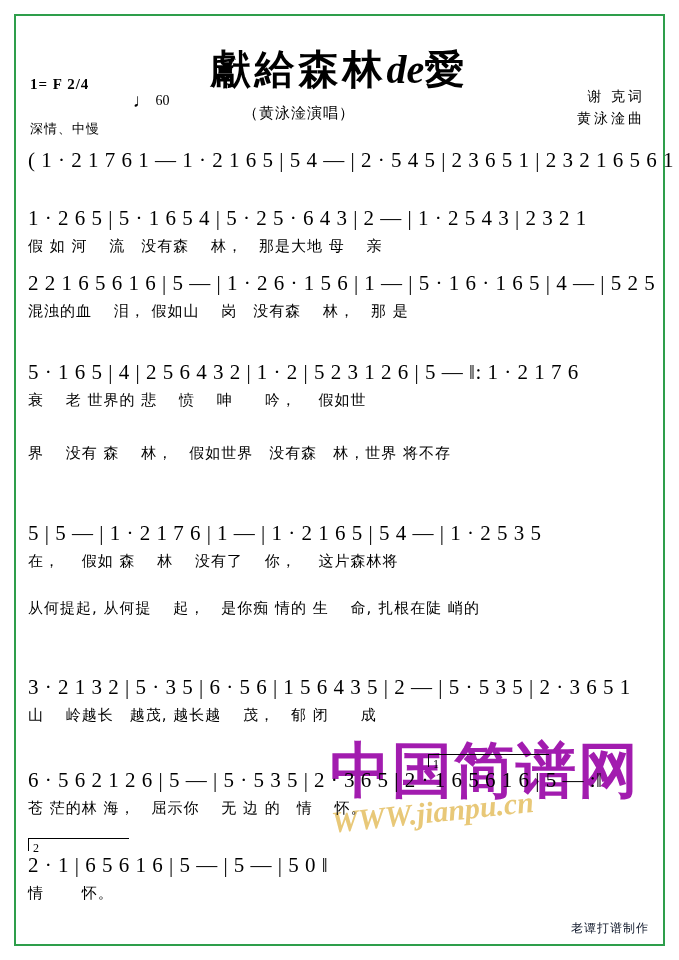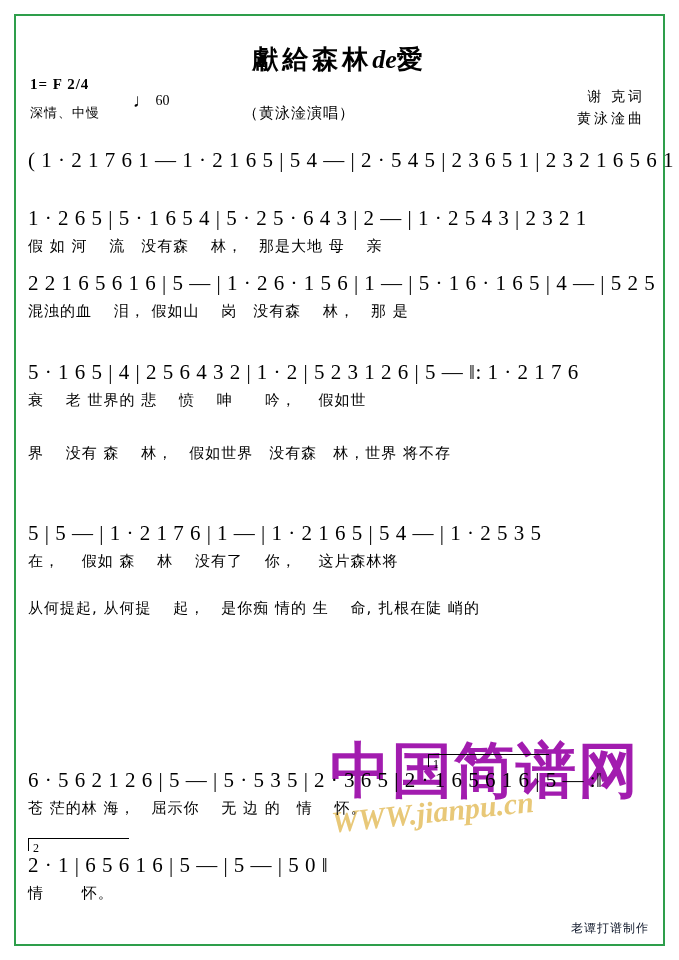--- a/index.html
+++ b/index.html
@@ -48,21 +48,21 @@
     width: 2px; height: 932px;
     background: #2e9e4b;
   }
 
   
   .title {
     position: absolute;
     left: 0; top: 42px;
     width: 679px;
     text-align: center;
-    font-size: 26px;
+    font-size: 40px;
     font-weight: bold;
     letter-spacing: 4px;
     font-family: "DejaVu Serif", serif;
   }
   .title .de {
     font-style: italic;
     font-family: "Liberation Serif", serif;
     letter-spacing: 0;
   }
   .singer {
@@ -87,21 +87,21 @@
     font-size: 14px;
     margin-left: 11px;
   }
   .tempo .note {
     font-size: 19px;
     position: relative;
     top: 2px;
   }
   .mood {
     position: absolute;
-    left: 30px; top: 104px;
+    left: 30px; top: 120px;
     font-size: 13px;
     letter-spacing: 1px;
   }
   .credit-1 {
     position: absolute;
     right: 34px; top: 88px;
     font-size: 14px;
     letter-spacing: 3px;
   }
   .credit-2 {
@@ -238,20 +238,24 @@
 
   <div class="system" style="top:518px">
     <div class="notes-row">5 | 5 — | 1 · 2 1 7 6 | 1 — | 1 · 2 1 6 5 | 5 4 — | 1 · 2 5 3 5</div>
     <div class="lyric-row">在，　  假如 森　 林　 没有了　 你，　 这片森林将</div>
   </div>
 
   <div class="system" style="top:595px">
     <div class="lyric-row">从何提起, 从何提　 起，　是你痴 情的 生　    命, 扎根在陡 峭的</div>
   </div>
 
+  <div class="system" style="top:672px">
+    <div class="notes-row">3 · 2 1 3  2 | 5 · 3 5 | 6 · 5 6 | 1 5 6 4 3 5 | 2 — | 5 · 5 3 5 | 2 · 3 6 5  1</div>
+    <div class="lyric-row">山　 岭越长　越茂, 越长越　 茂，　郁 闭　　成</div>
+  </div>
 
   <div class="ending-bracket" style="left:428px; top:754px; width:120px;"></div>
   <div class="ending" style="left:433px; top:757px;">1</div>
 
   <div class="system" style="top:765px">
     <div class="notes-row">6 · 5 6 2 1 2 6 | 5 — | 5 · 5 3 5 | 2 · 3 6 5 | 2 · 1 6 5 6 1 6 | 5 — :‖</div>
     <div class="lyric-row">苍 茫的林 海，　屈示你　 无 边 的　情　  怀。</div>
   </div>
 
   <div class="ending-bracket" style="left:28px; top:838px; width:100px;"></div>

